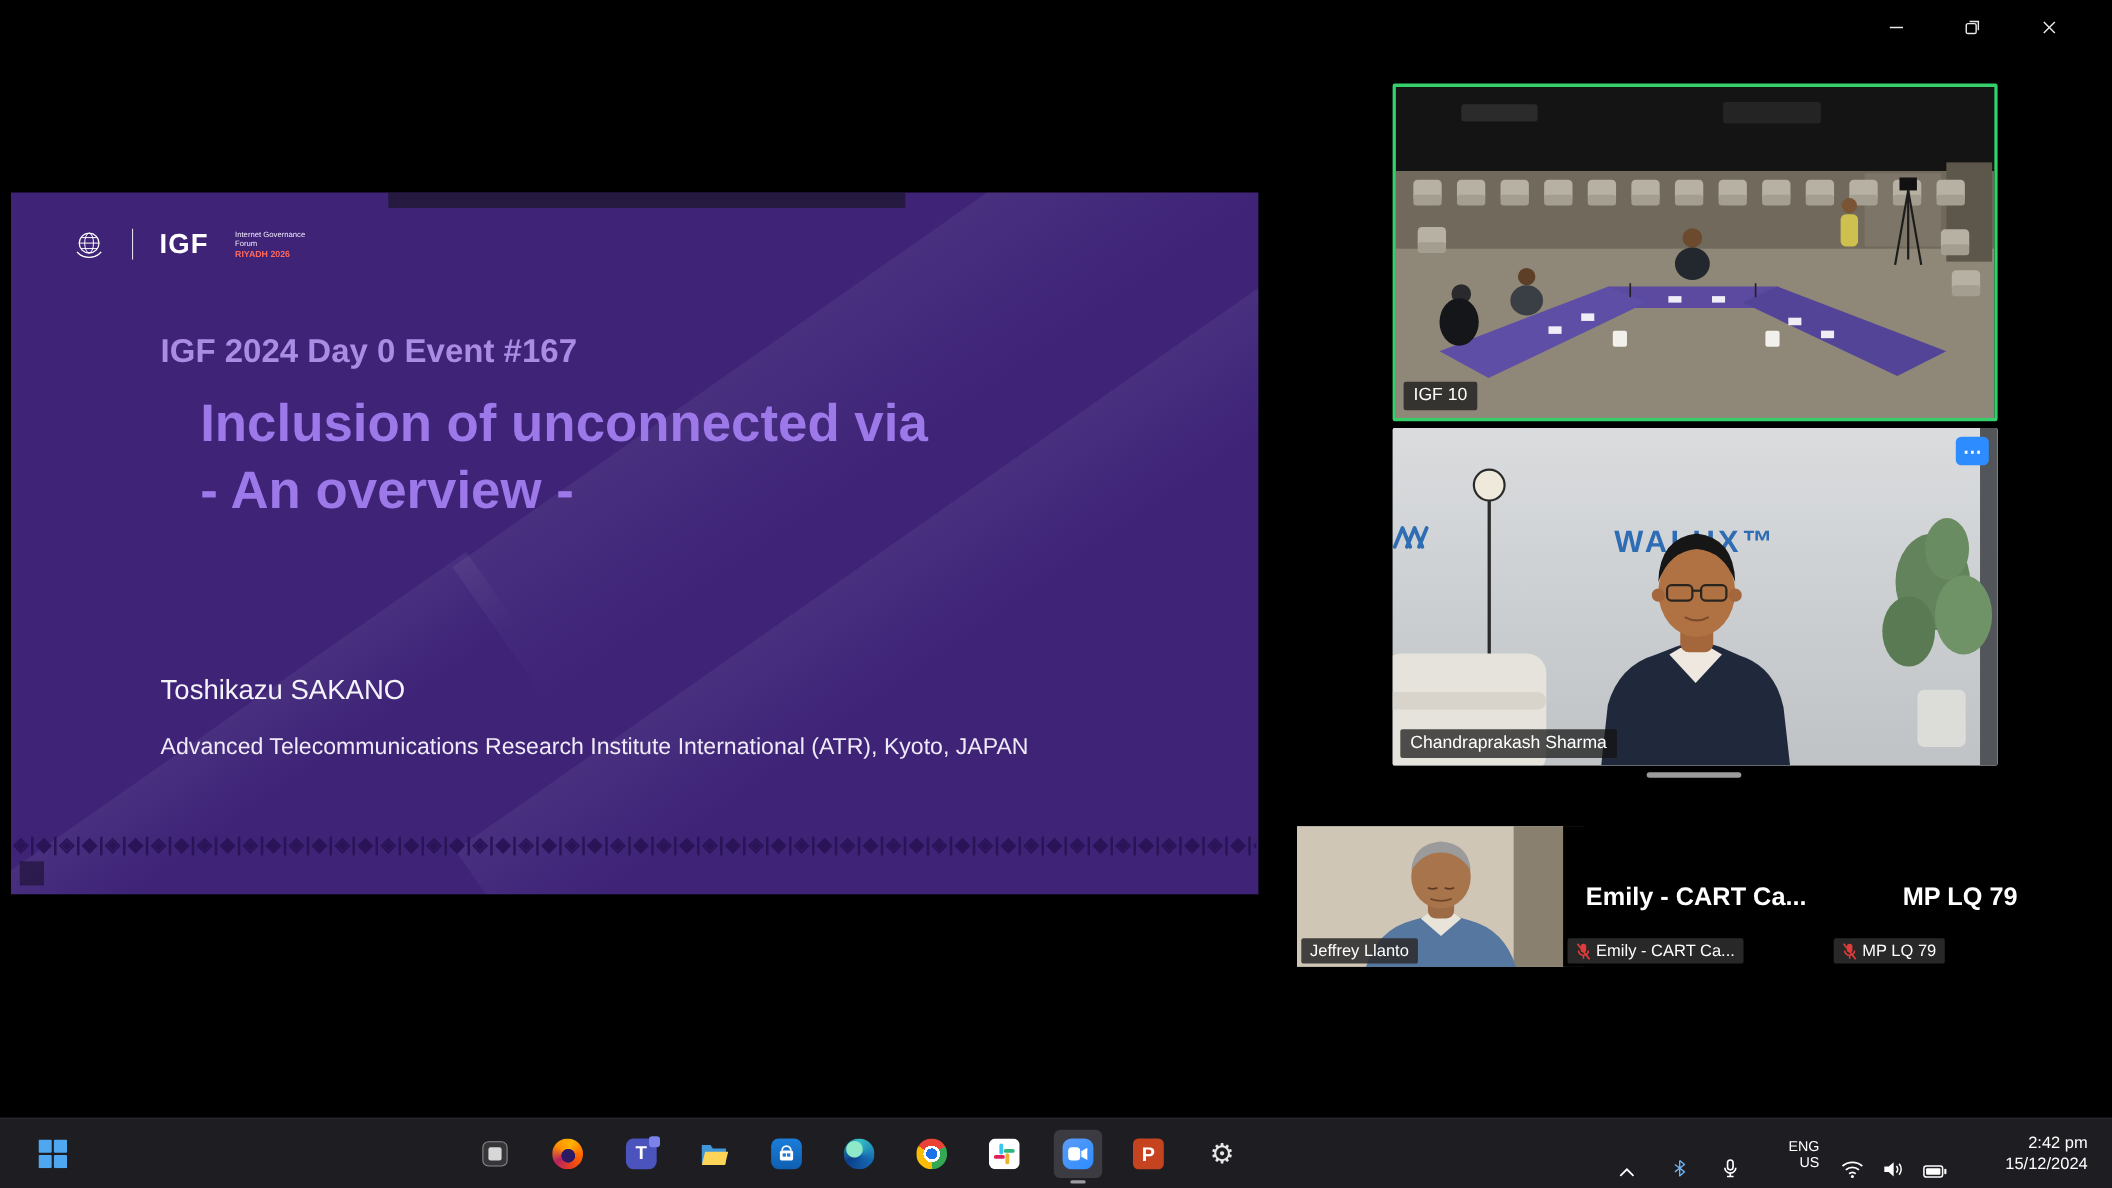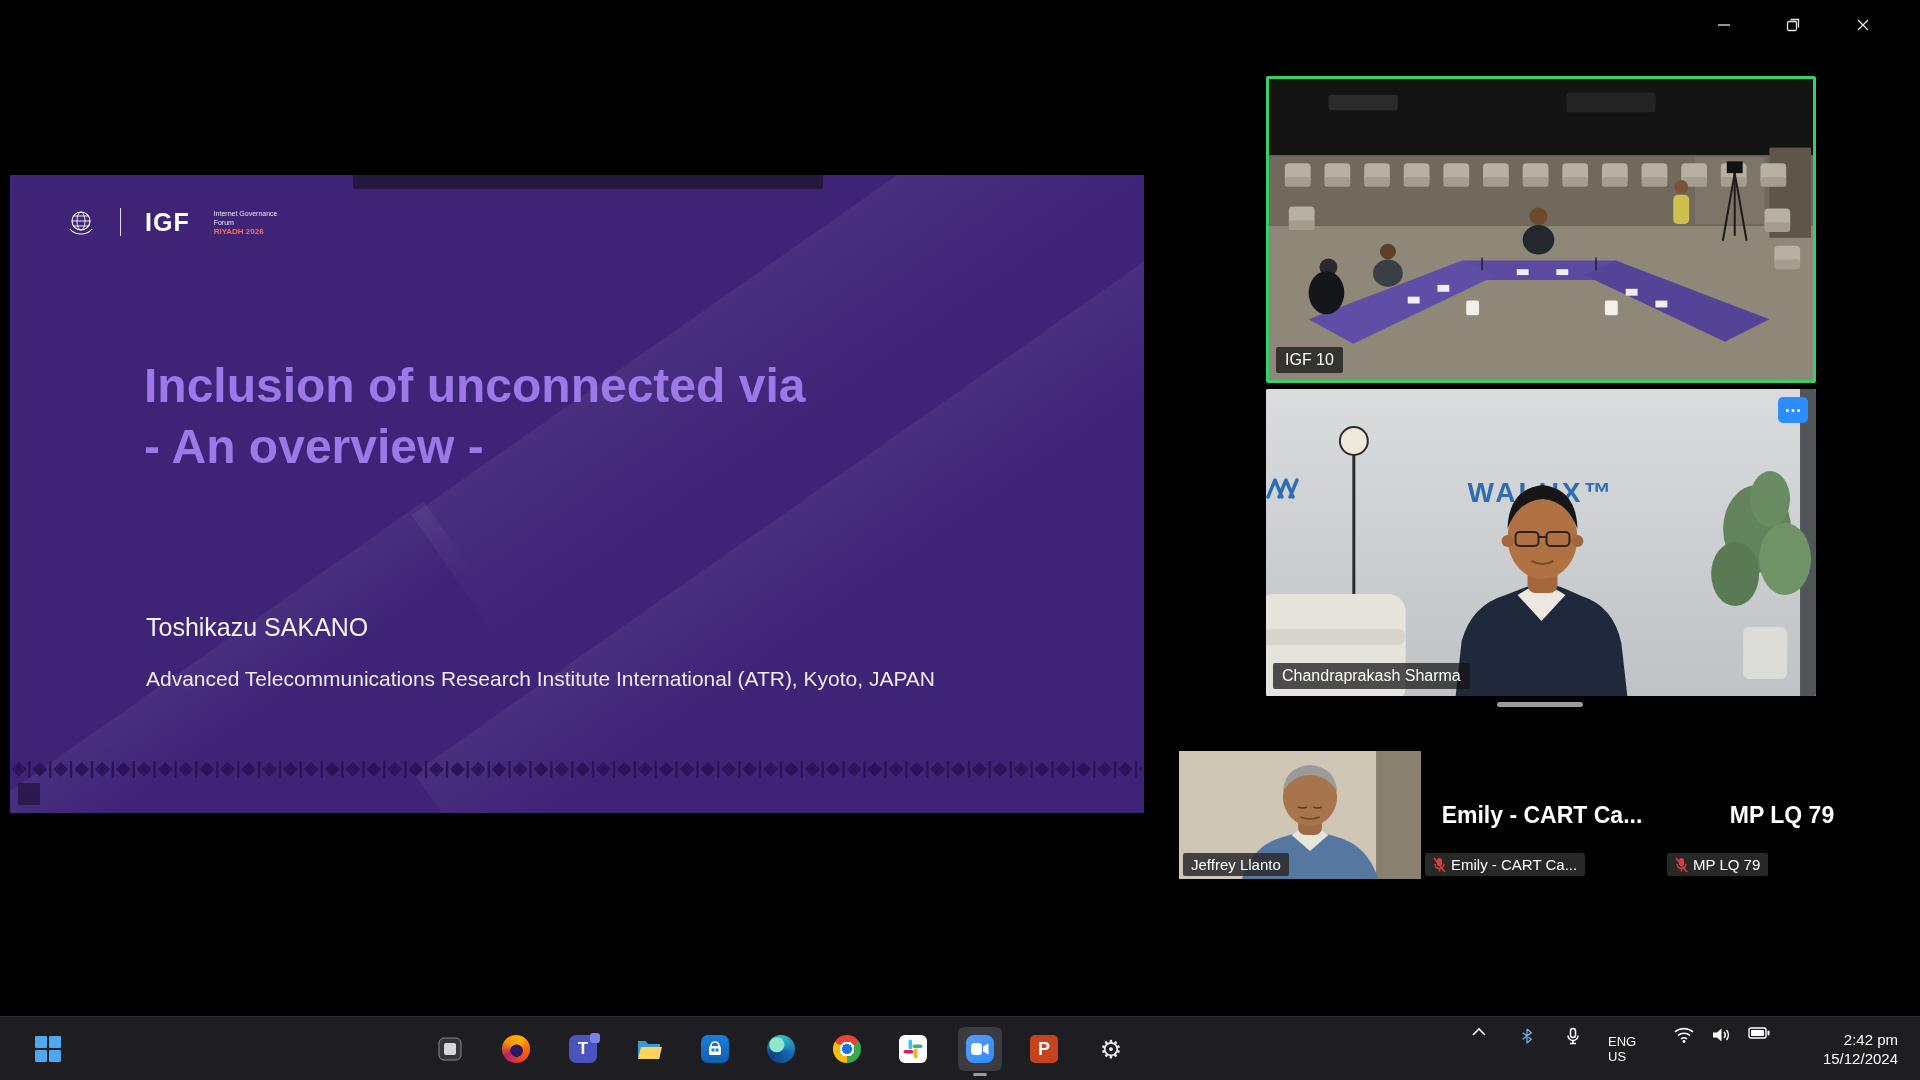--- a/index.html
+++ b/index.html
@@ -25,21 +25,21 @@
   .logo-row { position:absolute; left:56px; top:32px; display:flex; align-items:center;
     gap:24px; color:#fff; }
   .logo-divider { width:1px; height:28px; background:rgba(255,255,255,.85); }
   .igf-acronym { font-size:25px; font-weight:bold; letter-spacing:1px; }
   .logo-sub { font-size:7px; line-height:9px; color:#efeafa; }
   .logo-sub .riyadh { color:#ff6a5e; font-weight:bold; font-size:8px; }
   .event-line { position:absolute; left:136px; top:128px; font-size:30px; font-weight:bold;
     color:#ab8ce4; }
   .slide-title { position:absolute; left:134px; top:180px; font-size:48px; line-height:61px;
     font-weight:bold; color:#9c78e8; }
-  .slide-title span { display:block; }
+  .slide-title span { display:block;margin-left:38px; }
   .speaker-name { position:absolute; left:136px; top:438px; font-size:25px; font-weight:normal;
     color:#f5f3fa; }
   .affiliation { position:absolute; left:136px; top:492px; font-size:21px; color:#efeaf8; }
   .pattern-row { position:absolute; left:2px; top:582px; width:1130px; font-size:18px;
     font-weight:bold; letter-spacing:1px; color:#2a1457; white-space:nowrap; overflow:hidden; }
   .corner-box { position:absolute; left:8px; top:608px; width:22px; height:22px;
     background:rgba(8,4,22,.45); }
 
   
   .tile { position:absolute; background:#000; overflow:hidden; border-radius:2px; }
@@ -94,21 +94,21 @@
   .firefox-ball { width:28px; height:28px; border-radius:50%;
     background:radial-gradient(circle at 52% 56%, #2b1a63 0 6px, rgba(0,0,0,0) 6.5px),
       conic-gradient(from 20deg,#ffb300,#ff6a00,#e8401f,#b5235f,#ff9000,#ffb300); }
   .chrome-ball { width:28px; height:28px; border-radius:50%;
     background:radial-gradient(circle,#1a73e8 0 5px,#fff 5px 7.5px,rgba(0,0,0,0) 7.5px),
       conic-gradient(from -60deg,#ea4335 0 120deg,#34a853 120deg 240deg,#fbbc05 240deg 360deg); }
   .edge-ball { width:28px; height:28px; border-radius:50%;
     background:radial-gradient(circle at 35% 35%,#8fe8c8 0 7px,rgba(0,0,0,0) 8px),
       conic-gradient(from 0deg,#35c0c5,#1566b0,#0c3f8a,#35c0c5); }
   .settings-glyph { color:#e8e8e8; font-size:25px; line-height:1; }
-  .tray-item { position:absolute; top:10px; height:44px; display:flex; align-items:flex-start;
+  .tray-item { position:absolute; top:10px; height:44px; display:flex; align-items:flex-end;
     justify-content:center; color:#fff; }
   .lang-block { flex-direction:column; font-size:13px; line-height:15px; }
   .clock-block { flex-direction:column; align-items:flex-end; font-size:15px;
     line-height:19px; padding-right:0; }
 </style>
 </head>
 <body>
 
 <div class="screen">
 
@@ -147,20 +147,21 @@
       </svg>
       <div class="logo-divider"></div>
       <div class="igf-acronym">IGF</div>
       <div class="logo-sub">
         <div>Internet Governance</div>
         <div>Forum</div>
         <div class="riyadh">RIYADH 2026</div>
       </div>
     </div>
 
+    <div class="event-line">IGF 2024 Day 0 Event #167</div>
     <div class="slide-title">
       <span>Inclusion of unconnected via</span>
       <span>- An overview -</span>
     </div>
     <div class="speaker-name">Toshikazu SAKANO</div>
     <div class="affiliation">Advanced Telecommunications Research Institute International (ATR), Kyoto, JAPAN</div>
     <div class="pattern-row">◈|◆|◈|◆|◈|◆|◈|◆|◈|◆|◈|◆|◈|◆|◈|◆|◈|◆|◈|◆|◈|◆|◈|◆|◈|◆|◈|◆|◈|◆|◈|◆|◈|◆|◈|◆|◈|◆|◈|◆|◈|◆|◈|◆|◈|◆|◈|◆|◈|◆|◈|◆|◈|◆|◈|◆|◈|◆|◈|◆|◈|◆|◈|◆|◈</div>
     <div class="corner-box"></div>
   </div>
 

